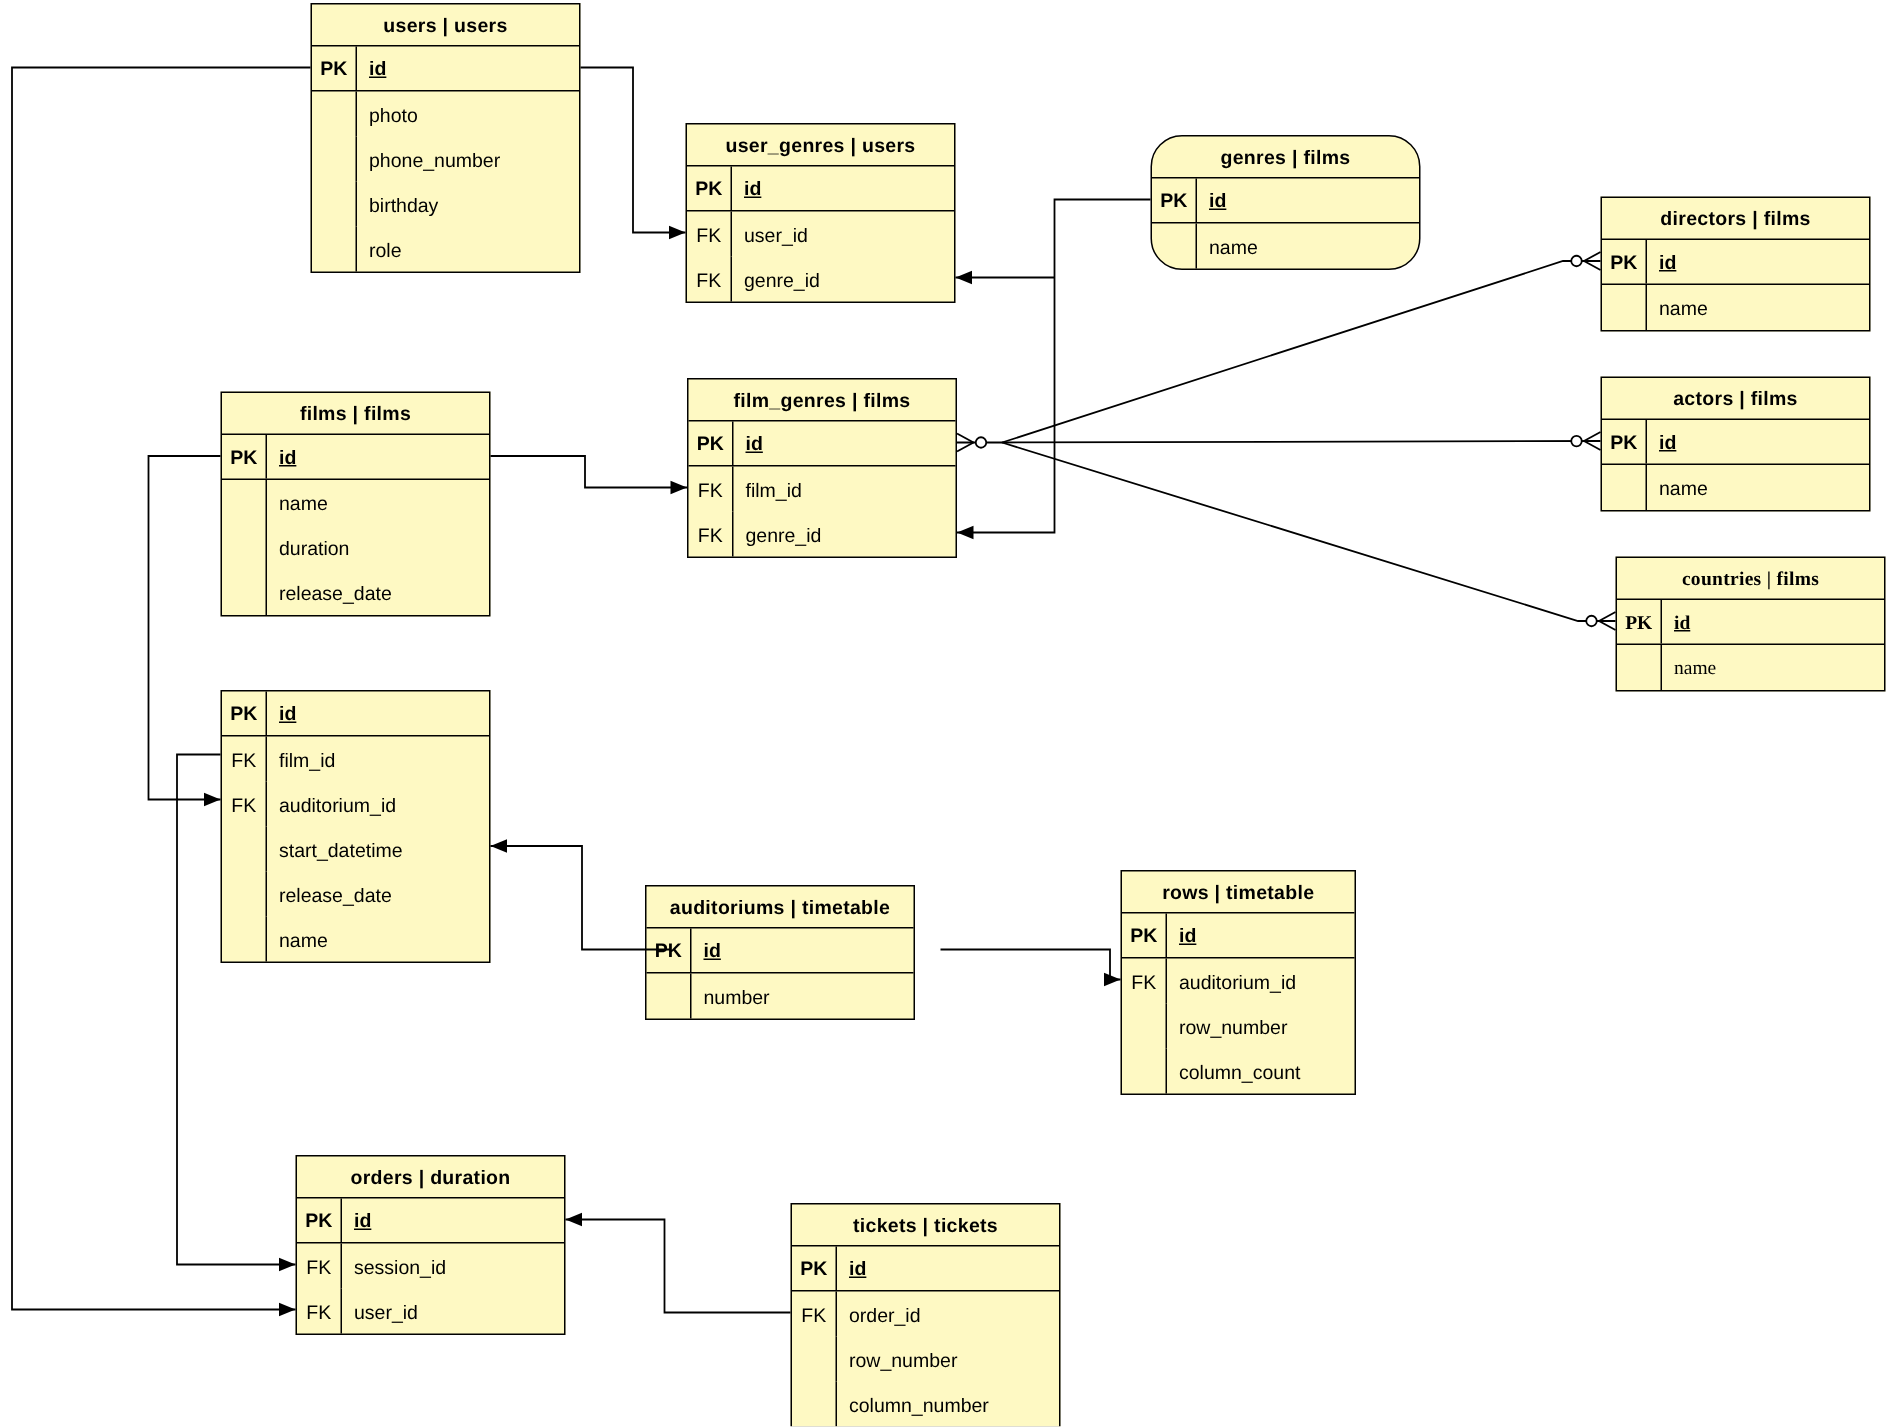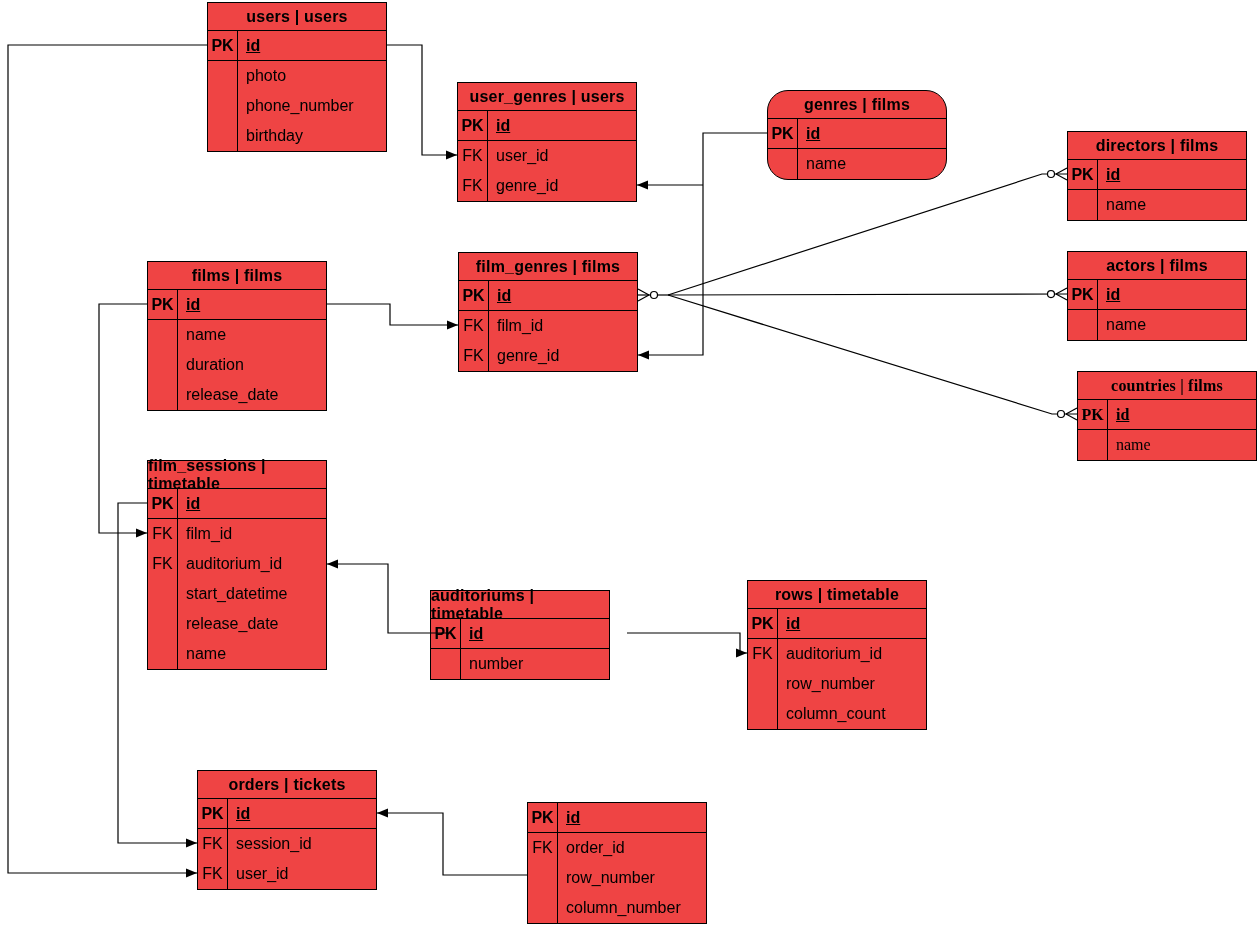--- a/index.html
+++ b/index.html
@@ -34,23 +34,23 @@
   }
   #edges circle.opt {
     fill: #ffffff;
     stroke: #000000;
     stroke-width: 1.2;
   }
   .entity {
     position: absolute;
     z-index: 1;
     box-sizing: border-box;
-    background: #ef4444;
+    background: #fef9c3;
     border: 1px solid #000000;
-    font-size: 16px;
+    font-size: 13px;
   }
   .entity-header {
     height: 27px;
     border-bottom: 1px solid #000000;
     display: flex;
     align-items: center;
     justify-content: center;
     font-weight: bold;
     letter-spacing: 0.2px;
   }
@@ -167,20 +167,24 @@
           <div class="attr-cell">photo</div>
         </div>
         <div class="entity-row">
           <div class="key-cell"></div>
           <div class="attr-cell">phone_number</div>
         </div>
         <div class="entity-row">
           <div class="key-cell"></div>
           <div class="attr-cell">birthday</div>
         </div>
+        <div class="entity-row">
+          <div class="key-cell"></div>
+          <div class="attr-cell">role</div>
+        </div>
       </div>
       <div class="entity" style="left: 457px; top: 82px; width: 180px;">
         <div class="entity-header">user_genres | users</div>
         <div class="entity-row pk">
           <div class="key-cell">PK</div>
           <div class="attr-cell">id</div>
         </div>
         <div class="entity-row">
           <div class="key-cell">FK</div>
           <div class="attr-cell">user_id</div>
@@ -262,21 +266,20 @@
         <div class="entity-row">
           <div class="key-cell">FK</div>
           <div class="attr-cell">film_id</div>
         </div>
         <div class="entity-row">
           <div class="key-cell">FK</div>
           <div class="attr-cell">genre_id</div>
         </div>
       </div>
       <div class="entity" style="left: 147px; top: 460px; width: 180px;">
-        <div class="entity-header">film_sessions | timetable</div>
         <div class="entity-row pk">
           <div class="key-cell">PK</div>
           <div class="attr-cell">id</div>
         </div>
         <div class="entity-row">
           <div class="key-cell">FK</div>
           <div class="attr-cell">film_id</div>
         </div>
         <div class="entity-row">
           <div class="key-cell">FK</div>
@@ -299,55 +302,56 @@
         <div class="entity-header">auditoriums | timetable</div>
         <div class="entity-row pk">
           <div class="key-cell">PK</div>
           <div class="attr-cell">id</div>
         </div>
         <div class="entity-row">
           <div class="key-cell"></div>
           <div class="attr-cell">number</div>
         </div>
       </div>
-      <div class="entity" style="left: 747px; top: 580px; width: 180px;">
+      <div class="entity" style="left: 747px; top: 580px; width: 157px;">
         <div class="entity-header">rows | timetable</div>
         <div class="entity-row pk">
           <div class="key-cell">PK</div>
           <div class="attr-cell">id</div>
         </div>
         <div class="entity-row">
           <div class="key-cell">FK</div>
           <div class="attr-cell">auditorium_id</div>
         </div>
         <div class="entity-row">
           <div class="key-cell"></div>
           <div class="attr-cell">row_number</div>
         </div>
         <div class="entity-row">
           <div class="key-cell"></div>
           <div class="attr-cell">column_count</div>
         </div>
       </div>
       <div class="entity" style="left: 197px; top: 770px; width: 180px;">
-        <div class="entity-header">orders | tickets</div>
+        <div class="entity-header">orders | duration</div>
         <div class="entity-row pk">
           <div class="key-cell">PK</div>
           <div class="attr-cell">id</div>
         </div>
         <div class="entity-row">
           <div class="key-cell">FK</div>
           <div class="attr-cell">session_id</div>
         </div>
         <div class="entity-row">
           <div class="key-cell">FK</div>
           <div class="attr-cell">user_id</div>
         </div>
       </div>
       <div class="entity" style="left: 527px; top: 802px; width: 180px;">
+        <div class="entity-header">tickets | tickets</div>
         <div class="entity-row pk">
           <div class="key-cell">PK</div>
           <div class="attr-cell">id</div>
         </div>
         <div class="entity-row">
           <div class="key-cell">FK</div>
           <div class="attr-cell">order_id</div>
         </div>
         <div class="entity-row">
           <div class="key-cell"></div>

